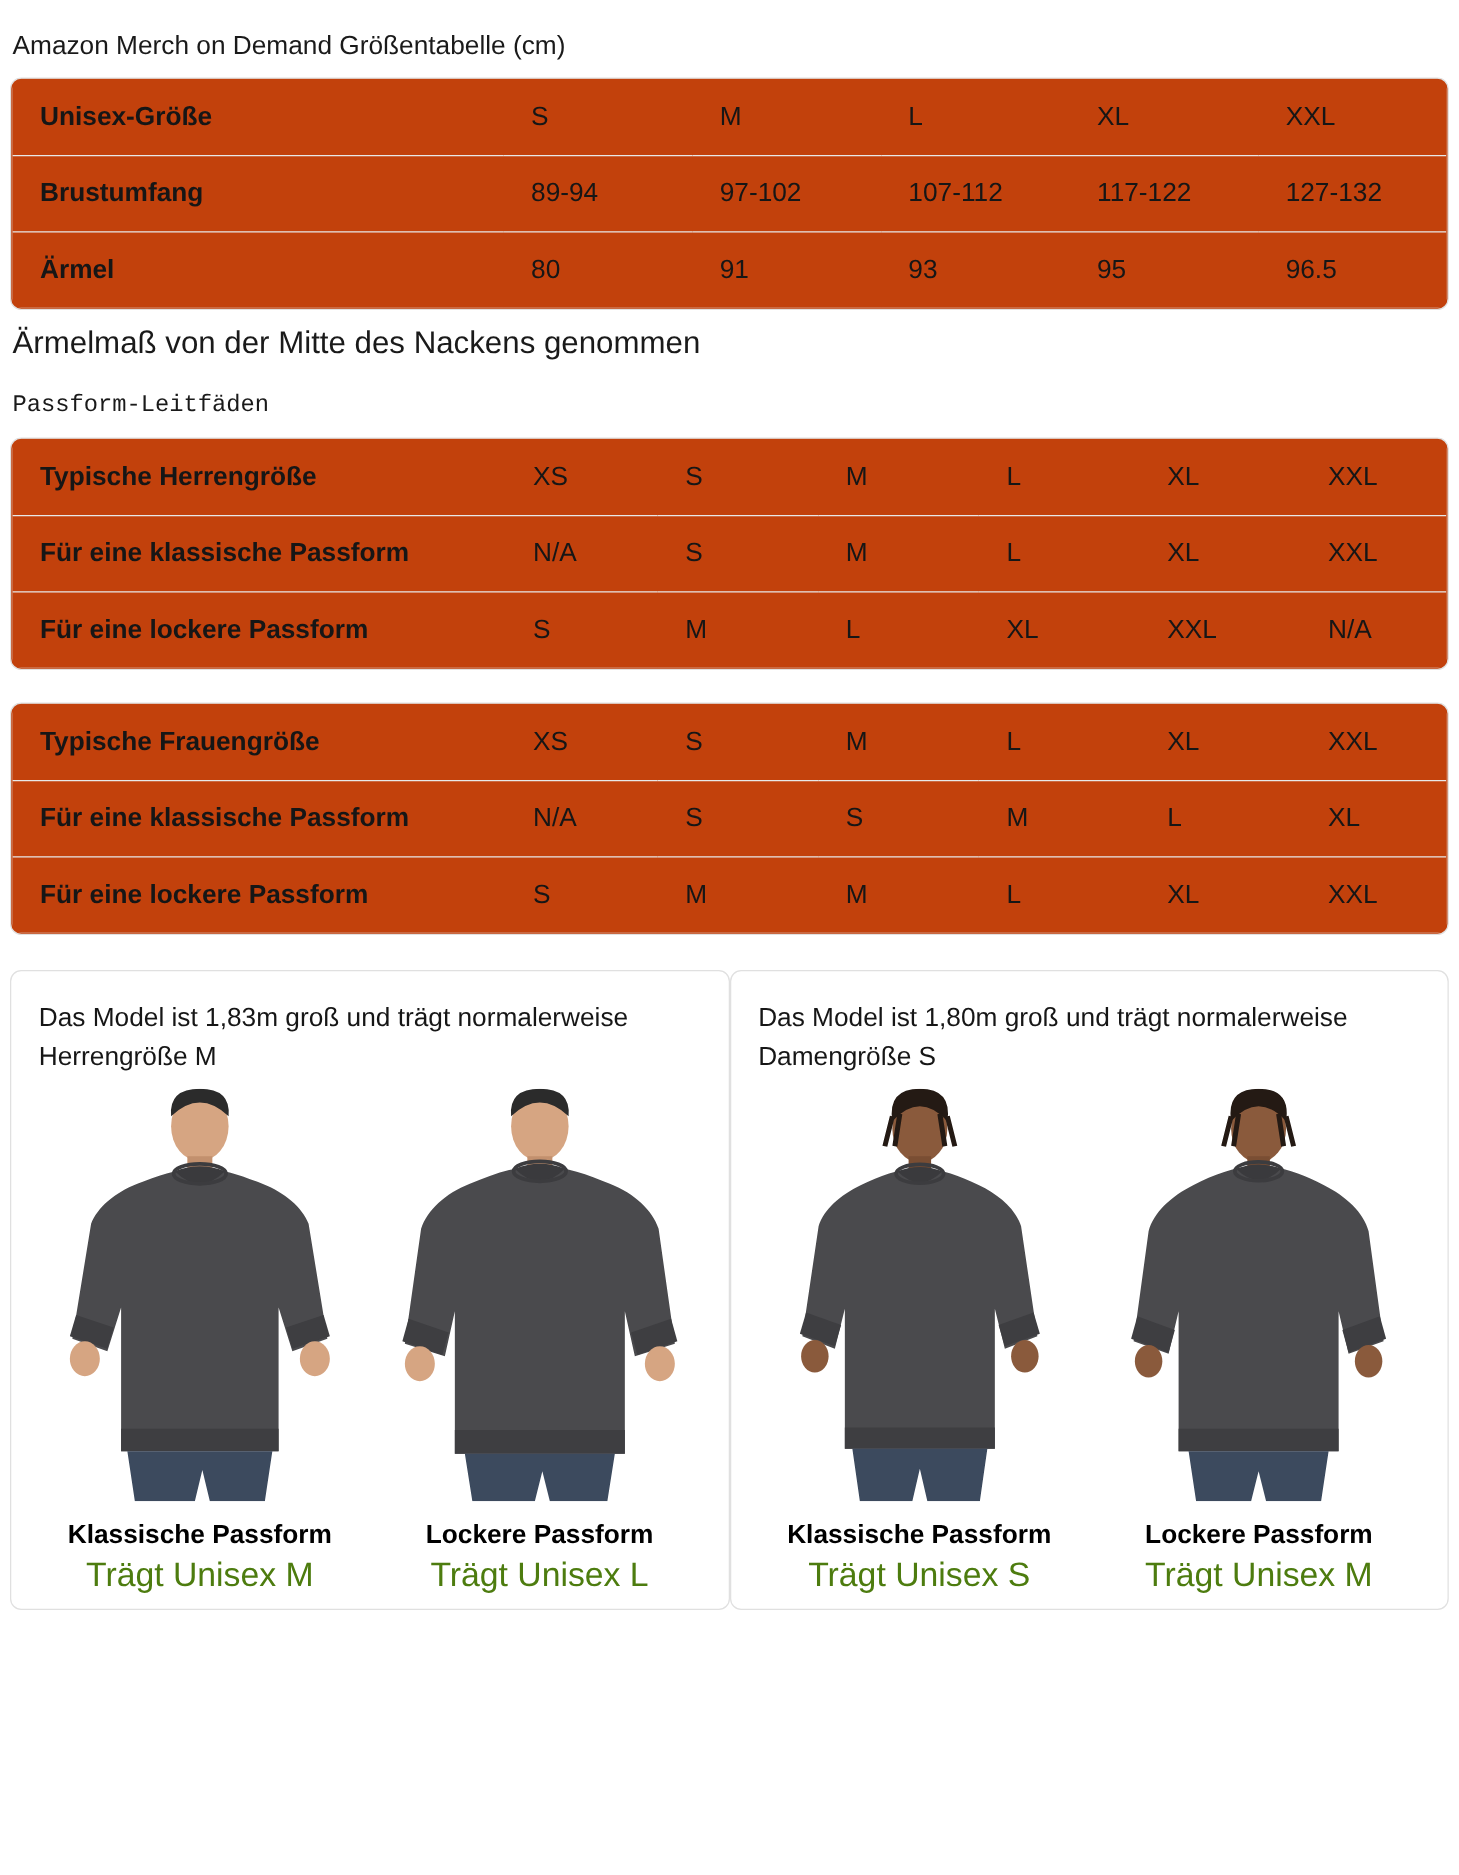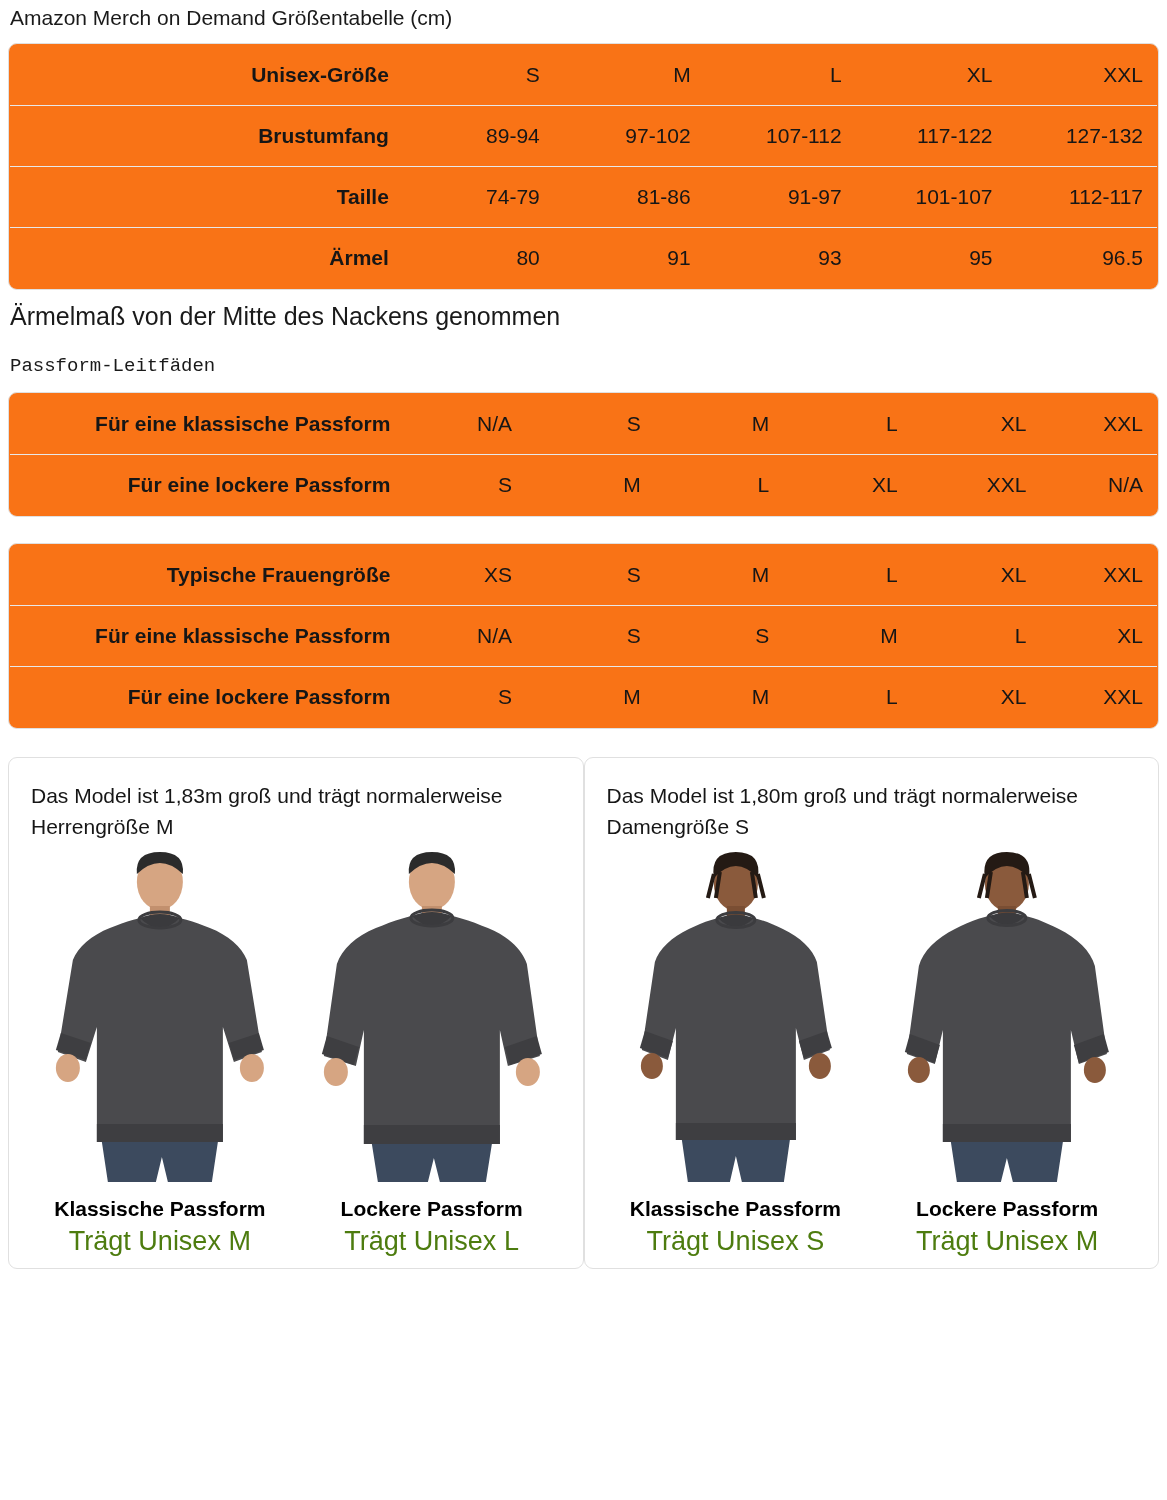--- a/index.html
+++ b/index.html
@@ -10,21 +10,21 @@
   }
   body {
     width: 1167px;
     min-height: 1500px;
     font-family: "Liberation Sans", sans-serif;
     color: #111111;
     -webkit-font-smoothing: antialiased;
   }
   .page {
     width: 1167px;
-    padding: 3px 8px 14px 8px;
+    padding: 22px 8px 14px 8px;
   }
   .doc-title {
     font-size: 21px;
     line-height: 30px;
     color: #1a1a1a;
     margin: 0 0 10px 2px;
     font-weight: 400;
   }
   .note {
     font-size: 25px;
@@ -46,22 +46,21 @@
     border-collapse: collapse;
     border: 1px solid #e3e3e3;
     border-radius: 8px;
     overflow: hidden;
     table-layout: fixed;
   }
   .tablewrap {
     border: 1px solid #e0e0e0;
     border-radius: 9px;
     overflow: hidden;
-    background: #f97316;
-    text-align: right;
+    background: #c2410c;
   }
   table.sizechart td {
     border-bottom: 1px solid #e8e8e8;
     padding: 16px 14px 16px 22px;
     font-size: 21px;
     line-height: 28px;
     color: #161616;
     vertical-align: middle;
     font-weight: 400;
   }
@@ -167,28 +166,20 @@
         </tr>
         <tr>
           <td class="rowhead">Brustumfang</td>
           <td>89-94</td>
           <td>97-102</td>
           <td>107-112</td>
           <td>117-122</td>
           <td>127-132</td>
         </tr>
         <tr>
-          <td class="rowhead">Taille</td>
-          <td>74-79</td>
-          <td>81-86</td>
-          <td>91-97</td>
-          <td>101-107</td>
-          <td>112-117</td>
-        </tr>
-        <tr>
           <td class="rowhead">Ärmel</td>
           <td>80</td>
           <td>91</td>
           <td>93</td>
           <td>95</td>
           <td>96.5</td>
         </tr>
       </tbody>
     </table>
   </div>
@@ -202,20 +193,29 @@
       <colgroup>
           <col class="c0">
           <col class="c1">
           <col class="c2">
           <col class="c3">
           <col class="c4">
           <col class="c5">
           <col class="c6">
         </colgroup>
       <tbody>
+        <tr>
+          <td class="rowhead">Typische Herrengröße</td>
+          <td>XS</td>
+          <td>S</td>
+          <td>M</td>
+          <td>L</td>
+          <td>XL</td>
+          <td>XXL</td>
+        </tr>
         <tr>
           <td class="rowhead">Für eine klassische Passform</td>
           <td>N/A</td>
           <td>S</td>
           <td>M</td>
           <td>L</td>
           <td>XL</td>
           <td>XXL</td>
         </tr>
         <tr>

